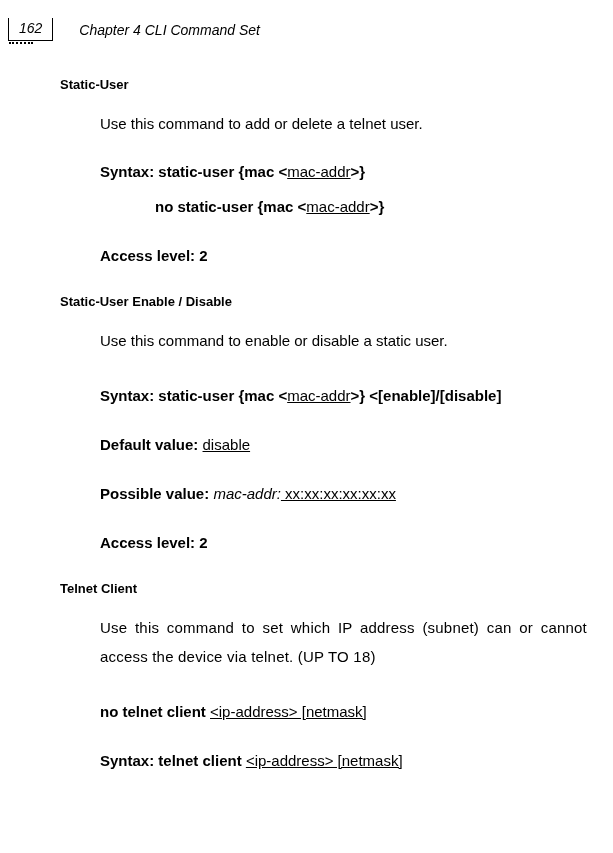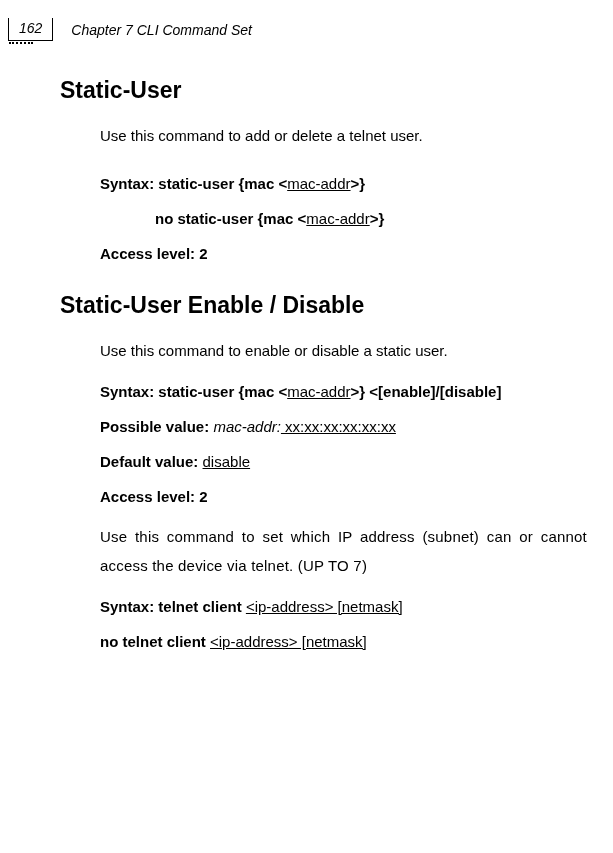--- a/index.html
+++ b/index.html
@@ -26,20 +26,21 @@
       min-height: var(--page-h);
       padding: 0 var(--margin-right) 0 0;
     }
     .header {
       display: flex;
       align-items: center;
       font-style: italic;
       font-family: Arial, sans-serif;
       margin-top: 18px;
       margin-left: 8px;
+      gap: 8px;
     }
     .page-number-box {
       border: 1px solid #000;
       border-top: none;
       padding: 2px 10px 4px 10px;
       font-style: italic;
       font-weight: normal;
       font-size: 14px;
       position: relative;
     }
@@ -57,38 +58,38 @@
       font-style: italic;
       font-size: 14px;
     }
     .content {
       padding-left: var(--margin-left);
       padding-right: 6px;
     }
     h2.section {
       font-family: Arial, sans-serif;
       font-weight: bold;
-      font-size: 23px;
+      font-size: 13px;
       margin-top: 30px;
       margin-bottom: 18px;
       margin-left: -54px;
       padding-left: 54px;
     }
     h2.section:first-of-type { margin-top:36px; }
     .para {
       margin-top: 16px;
       margin-bottom: 16px;
       margin-left: var(--indent);
       line-height: 1.9;
     }
     .para.justify { text-align: justify; letter-spacing: 0.2px;}
     .label-line {
       font-weight: bold;
       margin-left: var(--indent);
-      margin-top: 18px;
+      margin-top: 32px;
       margin-bottom: 18px;
     }
     .label-line.first { margin-top:24px;}
     .deep {
       margin-left: var(--deep-indent);
       font-weight: bold;
       margin-top: 18px;
       margin-bottom: 18px;
     }
     .arg {
@@ -102,21 +103,21 @@
   </style>
 </head>
 <body>
 
 <div class="page">
 
   <div class="header">
     <div class="page-number-box">
       <span>162</span>
     </div>
-    <span class="chapter">Chapter 7 CLI Command Set</span>
+    <span class="chapter">Chapter 4 CLI Command Set</span>
   </div>
 
   <div class="content">
 
     <h2 class="section">Static-User</h2>
 
     <div class="para"> Use this command to add or delete a telnet user.</div>
 
     <div class="label-line first">
       <span>Syntax: static-user {mac &lt;</span><span class="arg">mac-addr</span><span>&gt;}</span>
@@ -130,34 +131,35 @@
 
     <h2 class="section">Static-User Enable / Disable</h2>
 
     <div class="para">Use this command to enable or disable a static user.</div>
 
     <div class="label-line">
       <span>Syntax: static-user {mac &lt;</span><span class="arg">mac-addr</span><span>&gt;} &lt;[enable]/[disable]</span>
     </div>
 
     <div class="label-line">
-      <span>Possible value: </span><span class="arg-italic">mac-addr:</span><span class="arg"> xx:xx:xx:xx:xx:xx</span>
+      <span>Default value:  </span><span class="arg">disable</span>
     </div>
 
     <div class="label-line">
-      <span>Default value:  </span><span class="arg">disable</span>
+      <span>Possible value: </span><span class="arg-italic">mac-addr:</span><span class="arg"> xx:xx:xx:xx:xx:xx</span>
     </div>
 
     <div class="label-line">Access level: 2</div>
 
+    <h2 class="section">Telnet Client</h2>
 
-    <div class="para justify">Use this command to set which IP address (subnet) can or cannot access the device via telnet. (UP TO 7)</div>
+    <div class="para justify">Use this command to set which IP address (subnet) can or cannot access the device via telnet. (UP TO 18)</div>
+
+    <div class="label-line">
+      <span>no telnet client </span><span class="arg">&lt;ip-address&gt; [netmask]</span>
+    </div>
 
     <div class="label-line">
       <span>Syntax: telnet client </span><span class="arg">&lt;ip-address&gt; [netmask]</span>
-    </div>
-
-    <div class="label-line">
-      <span>no telnet client </span><span class="arg">&lt;ip-address&gt; [netmask]</span>
     </div>
 
   </div>
 </div>
 
 </body></html>

